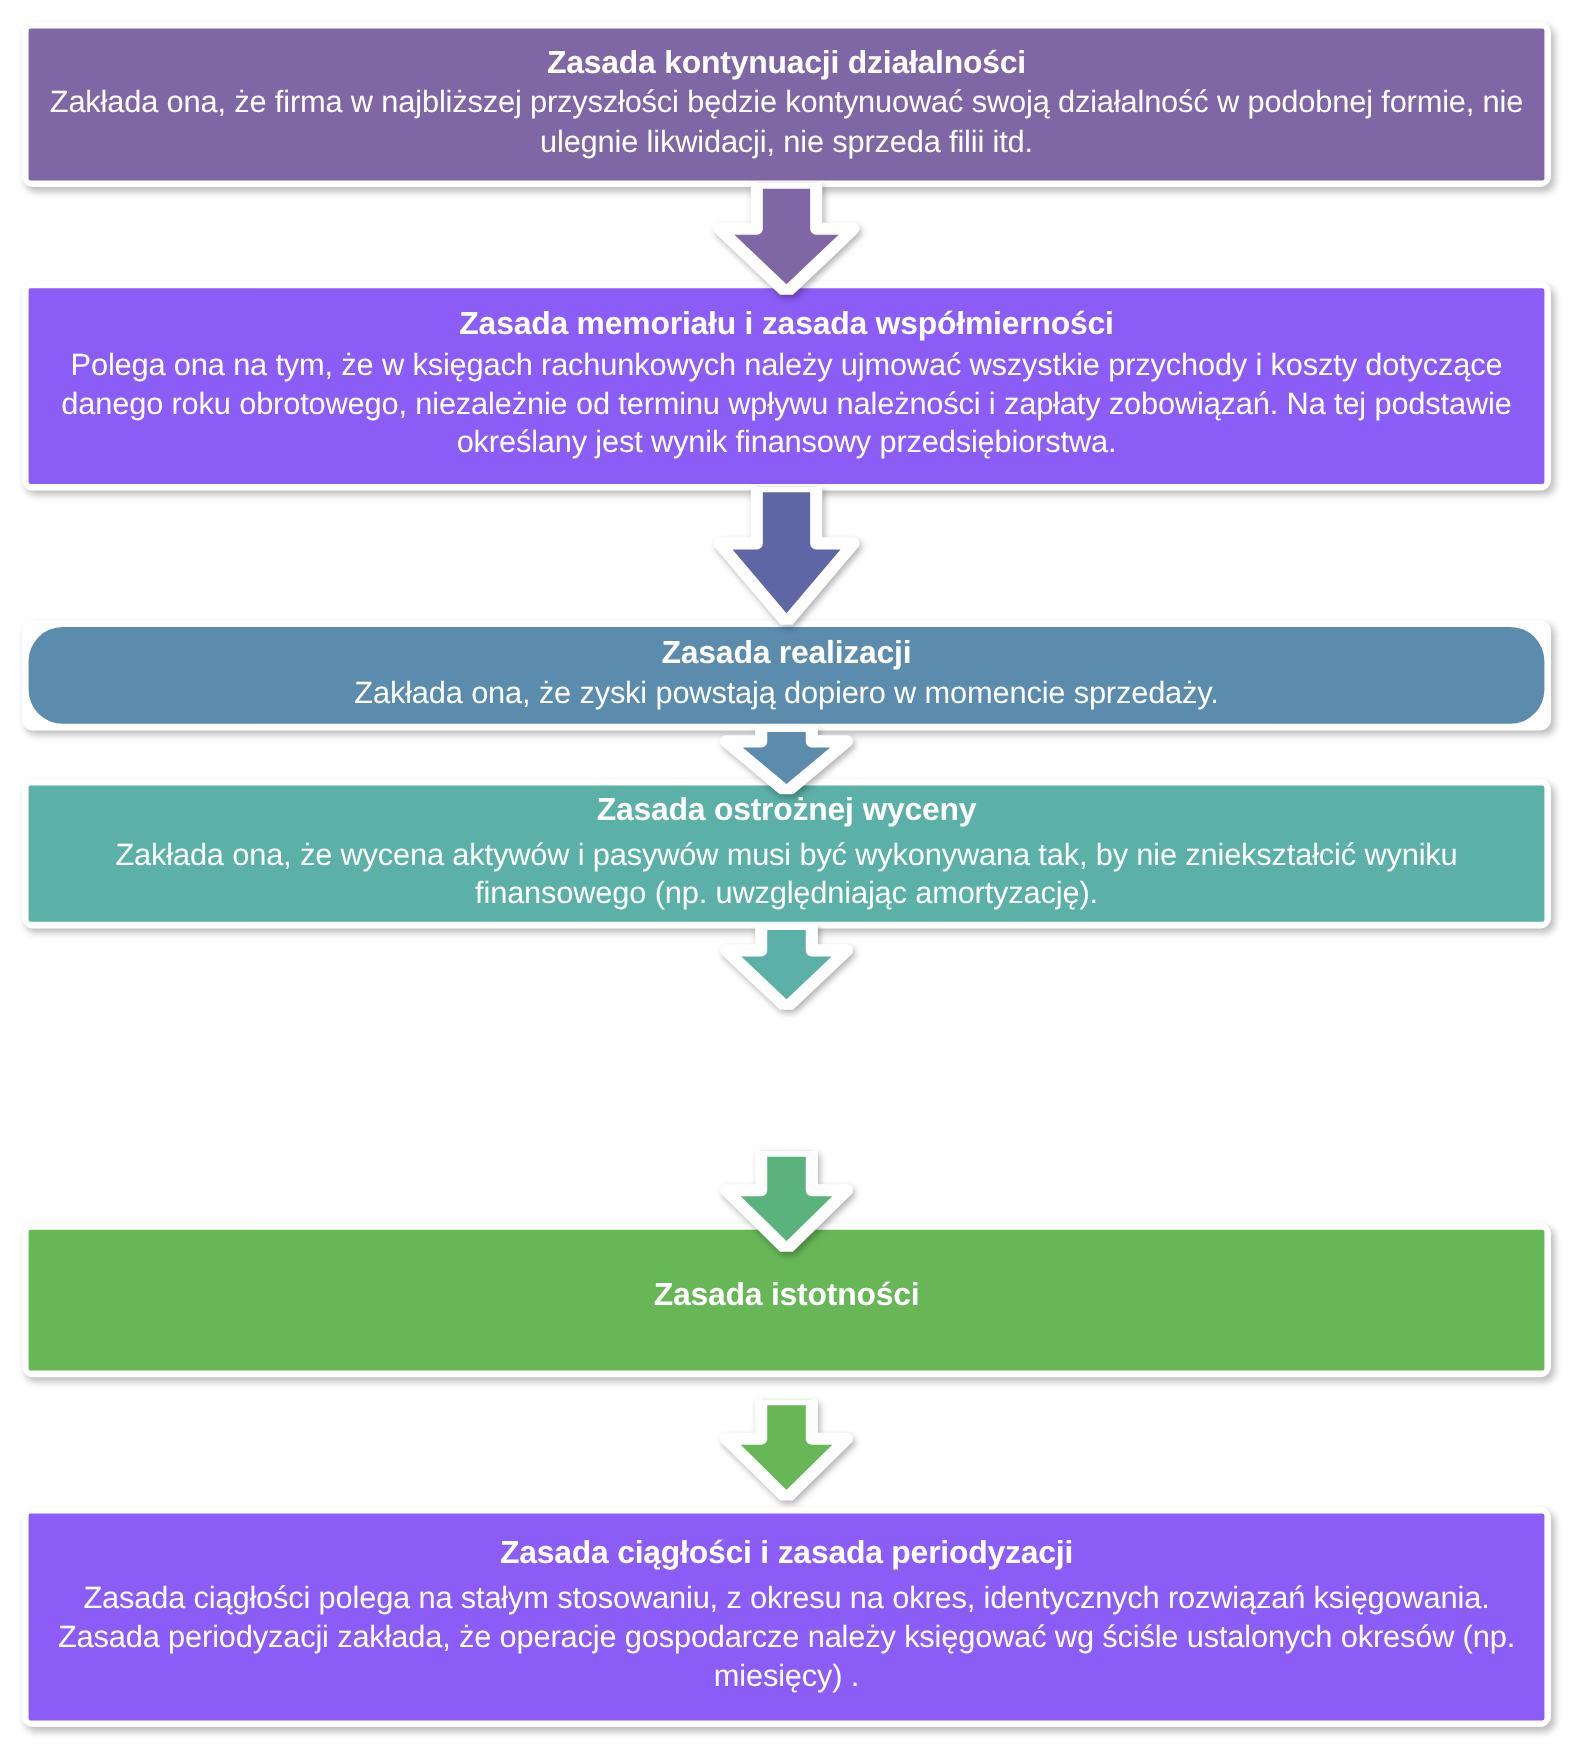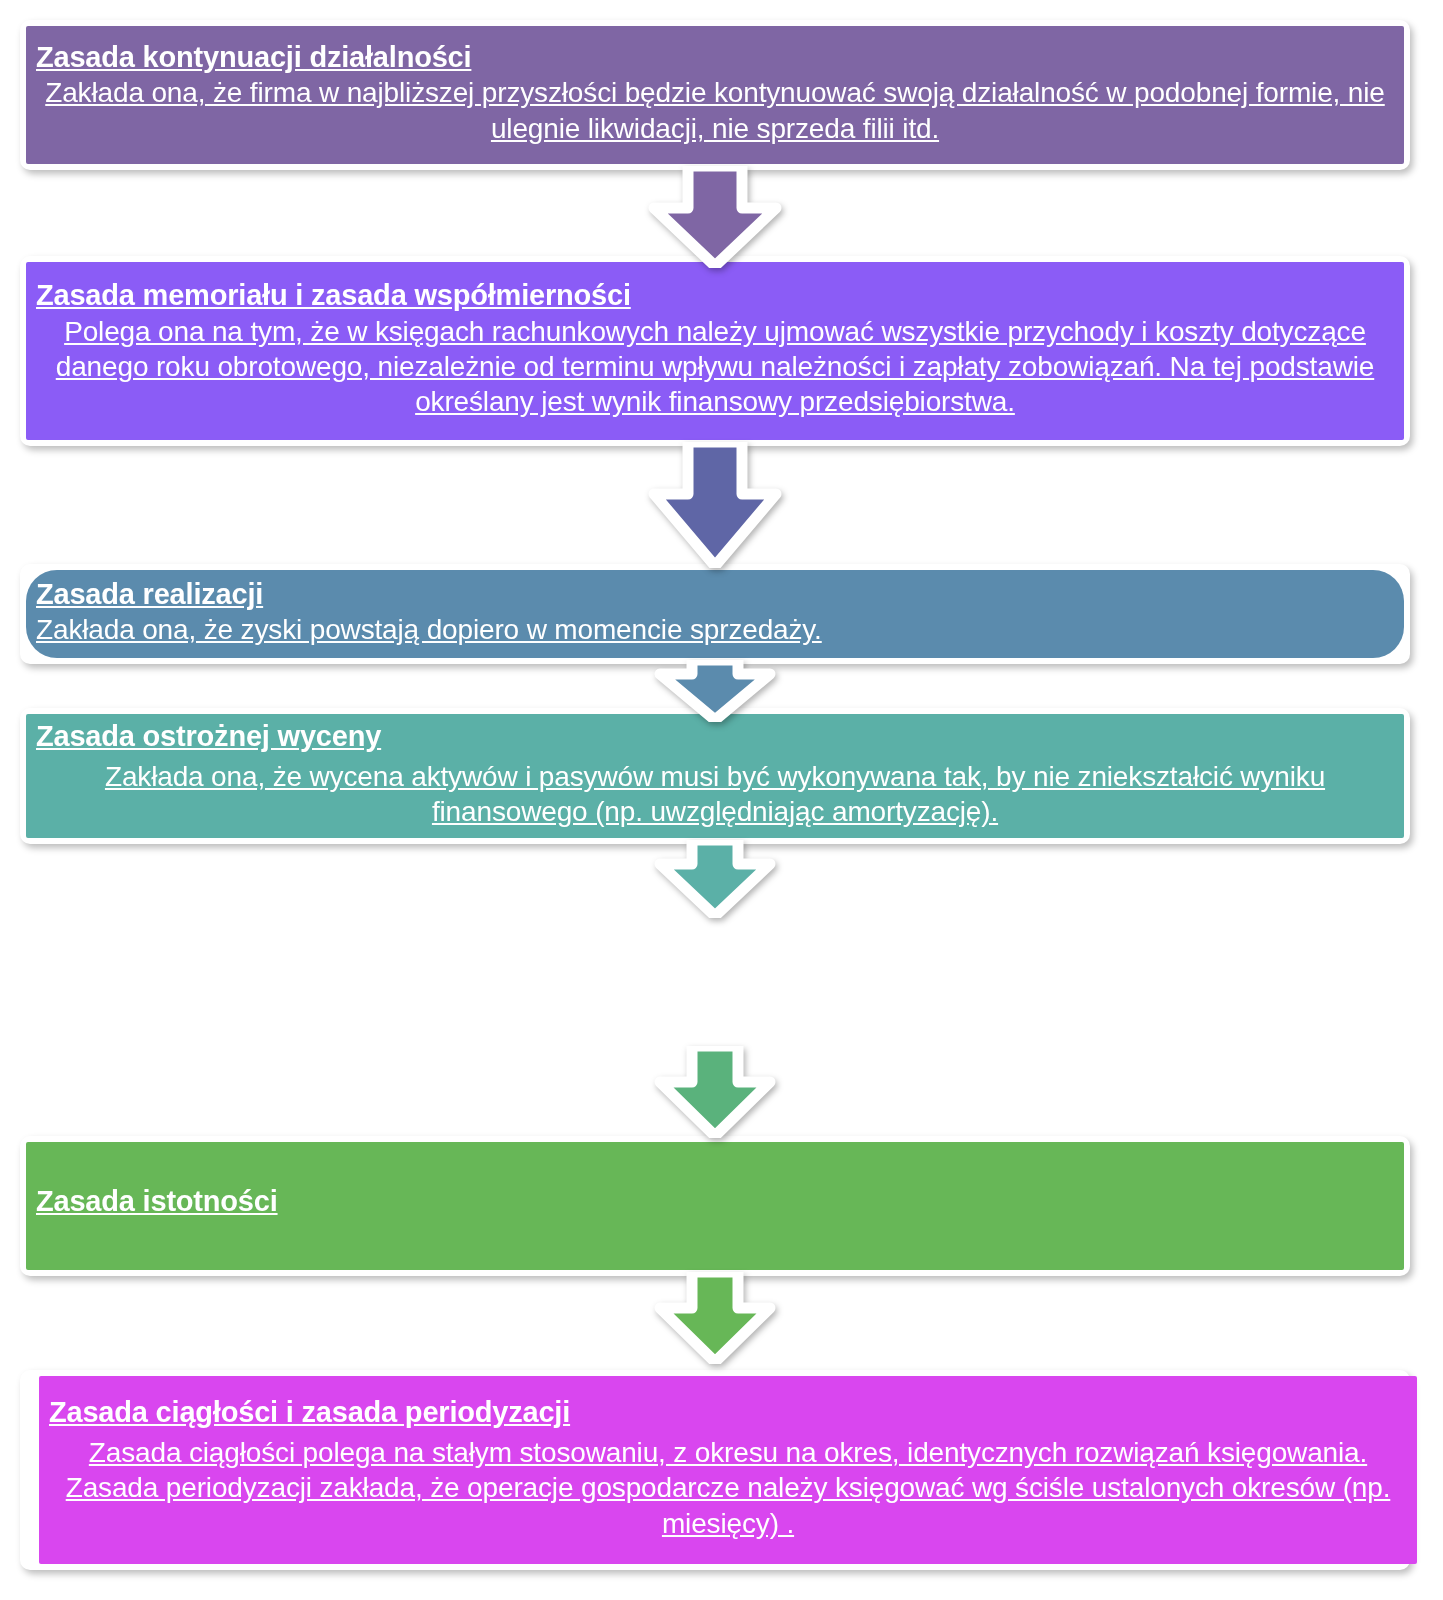--- a/index.html
+++ b/index.html
@@ -34,23 +34,22 @@
   .panel {
     box-sizing: border-box;
     width: 100%;
     height: 100%;
     border-radius: 2px;
     color: #ffffff;
     text-align: center;
     display: flex;
     flex-direction: column;
     justify-content: center;
-    align-items: flex-start;
+    align-items: center;
     padding: 4px 10px 8px 10px;
-    text-decoration: underline;
   }
 
   .node-title {
     font-size: 29px;
     font-weight: bold;
     line-height: 1.18;
     letter-spacing: -0.2px;
     margin: 0 0 6px 0;
     white-space: nowrap;
   }
@@ -131,32 +130,32 @@
     </svg>
   </div>
 
 
   <div class="arrow" style="left:648px; top:1046px; width:134px; height:92px;">
     <svg width="134" height="92" viewBox="0 0 134 92">
       <path d="M44 0 L90 0 L90 36 L122 36 L67 90 L12 36 L44 36 Z" fill="#5ab27c" stroke="#ffffff" stroke-width="11" stroke-linejoin="round"></path>
     </svg>
   </div>
 
-  <div class="node" style="left:20px; top:1136px; width:1390px; height:140px;">
+  <div class="node" style="left:20px; top:1112px; width:1390px; height:140px;">
     <div class="panel" style="background:#67b757;">
       <div class="node-title">Zasada istotności</div>
     </div>
   </div>
 
   <div class="arrow" style="left:648px; top:1272px; width:134px; height:92px;">
     <svg width="134" height="92" viewBox="0 0 134 92">
       <path d="M44 0 L90 0 L90 36 L122 36 L67 90 L12 36 L44 36 Z" fill="#67b757" stroke="#ffffff" stroke-width="11" stroke-linejoin="round"></path>
     </svg>
   </div>
 
   <div class="node" style="left:20px; top:1370px; width:1390px; height:200px;">
-    <div class="panel" style="background:#d946ef;margin-left:13px;">
+    <div class="panel" style="background:#8b5cf6;">
       <div class="node-title">Zasada ciągłości i zasada periodyzacji</div>
       <div class="node-body">Zasada ciągłości polega na stałym stosowaniu, z okresu na okres, identycznych rozwiązań księgowania. Zasada periodyzacji zakłada, że operacje gospodarcze należy księgować wg ściśle ustalonych okresów (np. miesięcy) .</div>
     </div>
   </div>
 
 </div>
 
 </body></html>

